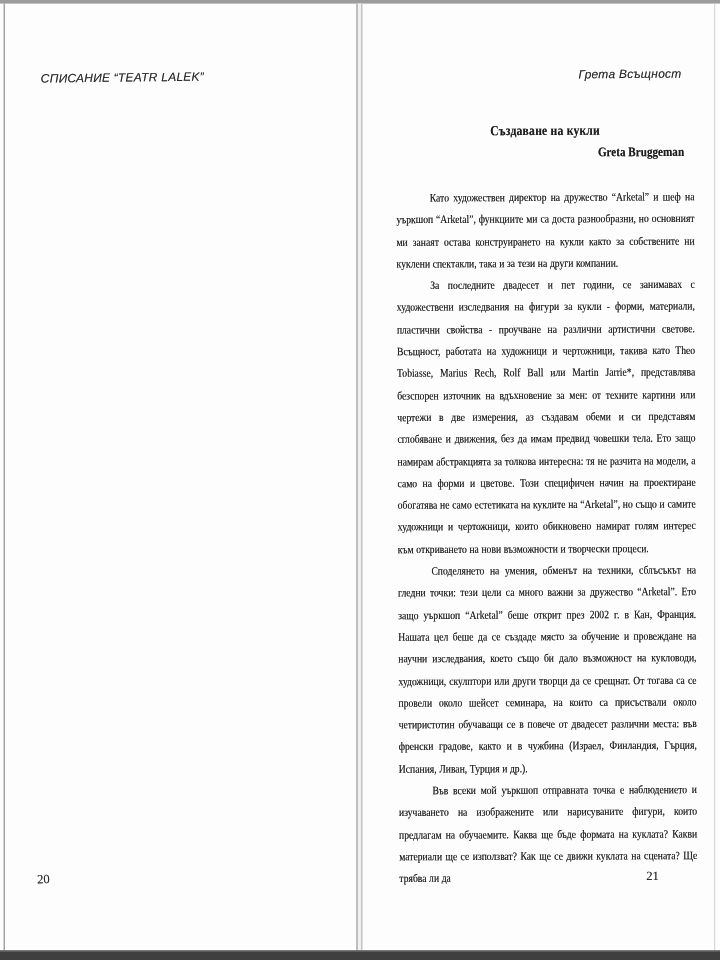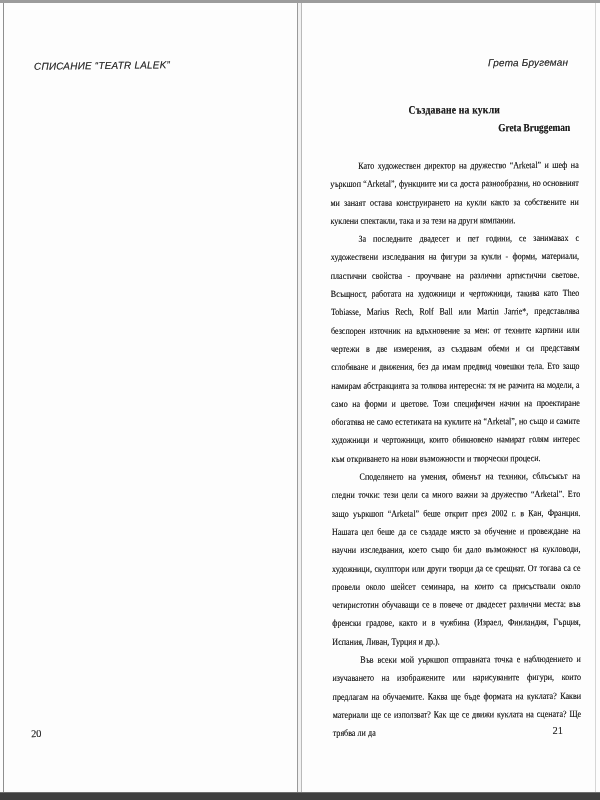--- a/index.html
+++ b/index.html
@@ -67,21 +67,21 @@
   .page-right .running-header { right: 27px; top: 54px; transform: rotate(-0.5deg); }
 
   .page-number {
     position: absolute;
     font-family: "Liberation Serif", serif;
     font-size: 10.5px;
     color: #2a2a2a;
     text-shadow: 0 0 0.5px rgba(40,40,40,0.5);
   }
   .page-left .page-number  { left: 27px;  top: 725px; transform: rotate(-2deg); }
-  .page-right .page-number { right: 32px; top: 722px; }
+  .page-right .page-number { right: 46px; top: 722px; }
 
   
   .content {
     position: absolute;
     left: 27px; top: 101px;
     width: 294px;
     transform: rotate(-0.25deg) scaleX(0.845);
     transform-origin: 0 0;
     color: #1d1d1d;
     text-shadow: 0 0 0.5px rgba(30,30,30,0.65);
@@ -116,21 +116,21 @@
   <div class="band-top"></div>
 
   <div class="page page-left">
     <div class="running-header">СПИСАНИЕ “TEATR LALEK”</div>
     <div class="page-number">20</div>
   </div>
 
   <div class="divider"></div>
 
   <div class="page page-right">
-    <div class="running-header">Грета Бругеман</div>
+    <div class="running-header">Грета Всъщност</div>
 
     <div class="content">
       <div class="article-title">Създаване на кукли</div>
       <div class="article-author">Greta Bruggeman</div>
       <div class="body-text">
         <p>Като художествен директор на дружество “Arketal” и шеф на уъркшоп “Arketal”, функциите ми са доста разнообразни, но основният ми занаят остава конструирането на кукли както за собствените ни куклени спектакли, така и за тези на други компании.</p>
         <p>За последните двадесет и пет години, се занимавах с художествени изследвания на фигури за кукли - форми, материали, пластични свойства - проучване на различни артистични светове. Всъщност, работата на художници и чертожници, такива като Theo Tobiasse, Marius Rech, Rolf Ball или Martin Jarrie*, представлява безспорен източник на вдъхновение за мен: от техните картини или чертежи в две измерения, аз създавам обеми и си представям сглобяване и движения, без да имам предвид човешки тела. Ето защо намирам абстракцията за толкова интересна: тя не разчита на модели, а само на форми и цветове. Този специфичен начин на проектиране обогатява не само естетиката на куклите на “Arketal”, но също и самите художници и чертожници, които обикновено намират голям интерес към откриването на нови възможности и творчески процеси.</p>
         <p>Споделянето на умения, обменът на техники, сблъсъкът на гледни точки: тези цели са много важни за дружество “Arketal”. Ето защо уъркшоп “Arketal” беше открит през 2002 г. в Кан, Франция. Нашата цел беше да се създаде място за обучение и провеждане на научни изследвания, което също би дало възможност на кукловоди, художници, скулптори или други творци да се срещнат. От тогава са се провели около шейсет семинара, на които са присъствали около четиристотин обучаващи се в повече от двадесет различни места: във френски градове, както и в чужбина (Израел, Финландия, Гърция, Испания, Ливан, Турция и др.).</p>
         <p>Във всеки мой уъркшоп отправната точка е наблюдението и изучаването на изображените или нарисуваните фигури, които предлагам на обучаемите. Каква ще бъде формата на куклата? Какви материали ще се използват? Как ще се движи куклата на сцената? Ще трябва ли да</p>
       </div>

